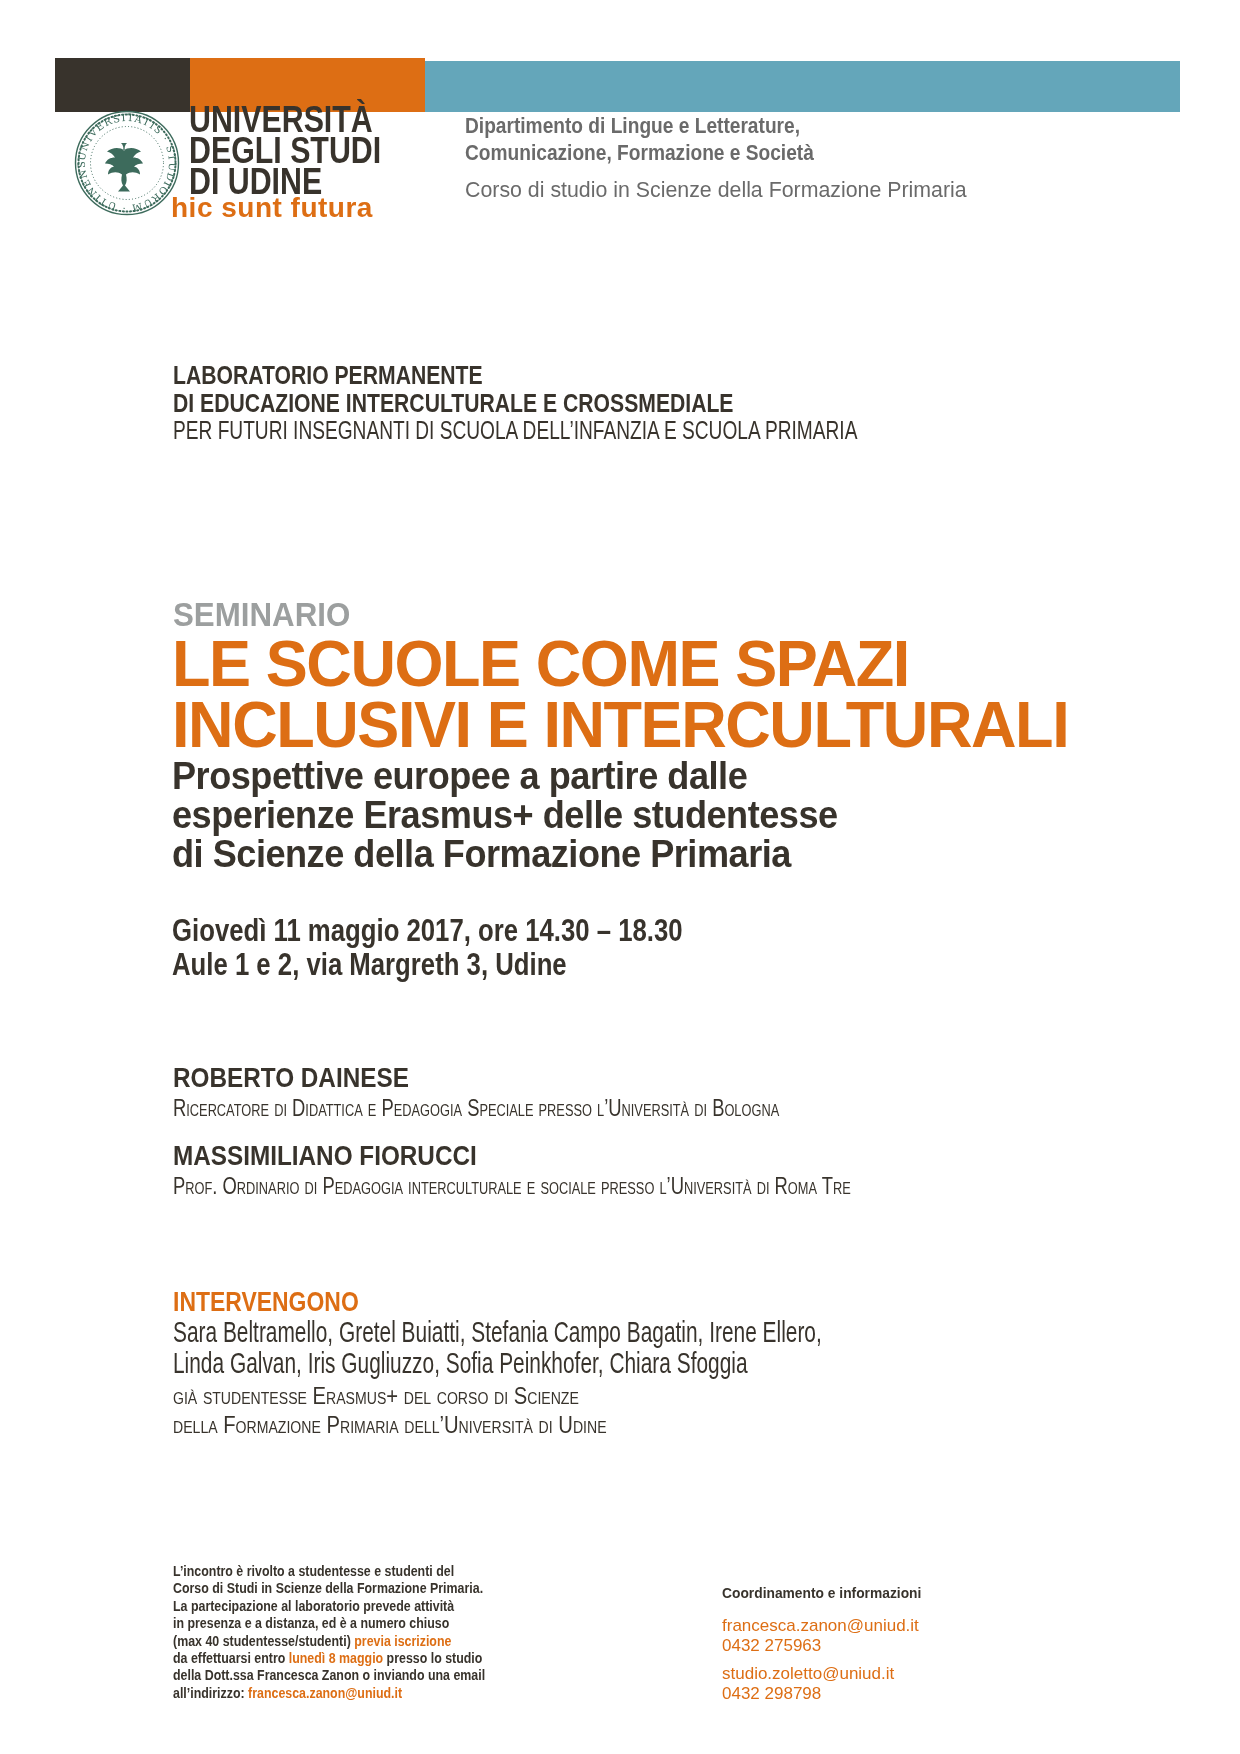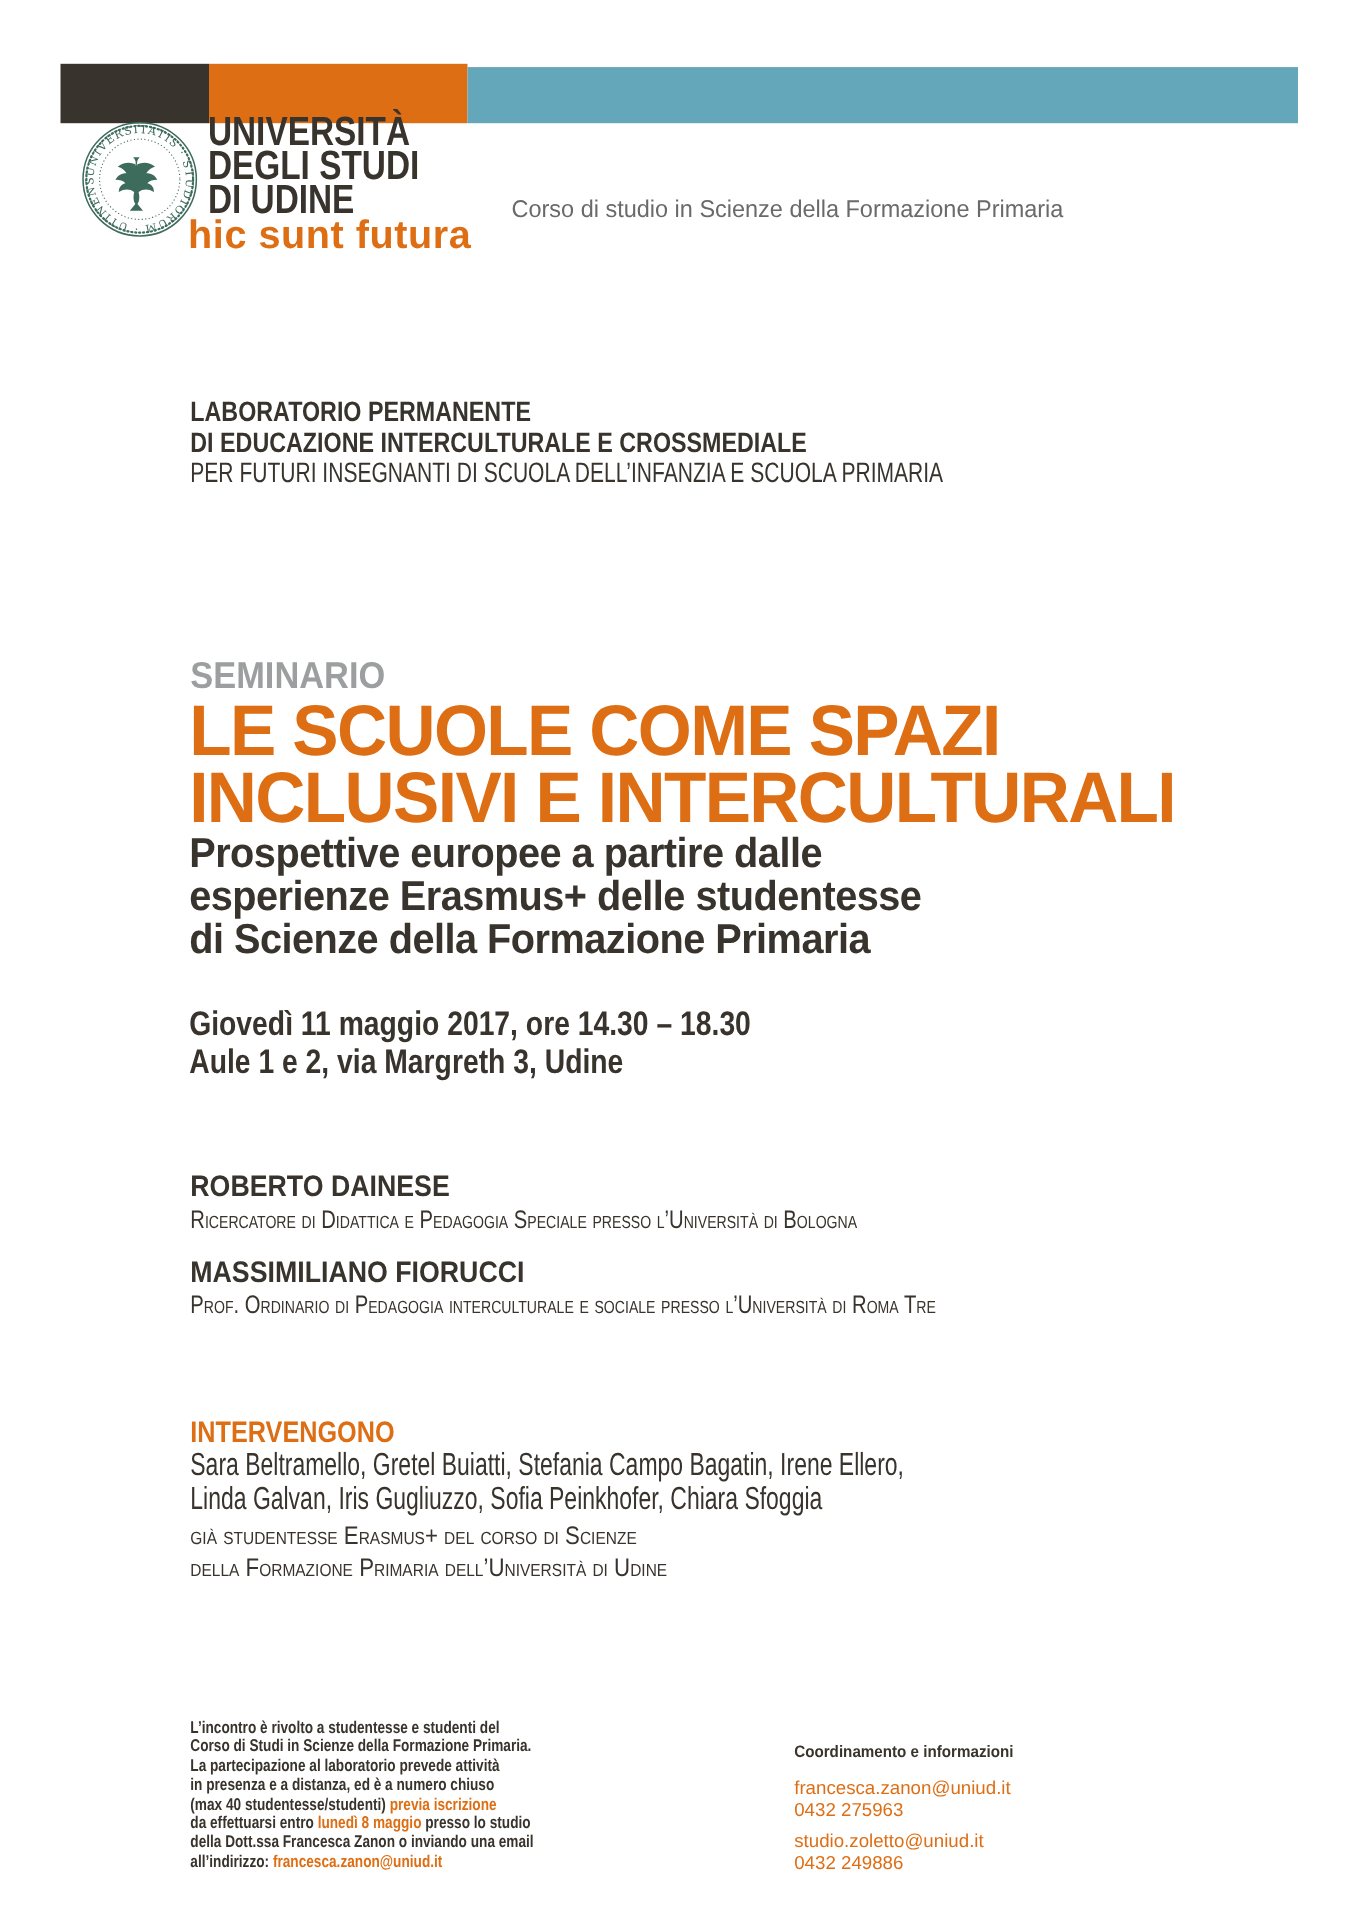--- a/index.html
+++ b/index.html
@@ -7,21 +7,21 @@
         font-family:"Liberation Sans",sans-serif;color:#38332C;}
   
   .topbar{position:absolute;left:55px;top:58px;width:1125px;height:54px;display:flex;}
   .seg-dark{width:135px;height:54px;background:#38332C;}
   .seg-orange{width:235px;height:54px;background:#DD6E14;}
   .seg-teal{flex:1;height:51px;align-self:flex-end;background:#64A6BA;}
   
   .seal{position:absolute;left:74px;top:110px;width:106px;height:106px;}
   .wordmark{position:absolute;left:189px;top:104px;font-size:37px;line-height:31px;font-weight:bold;
             color:#38332C;transform:scaleX(0.82);transform-origin:0 0;white-space:nowrap;}
-  .tagline{position:absolute;left:171px;top:192px;font-size:36px;font-weight:bold;color:#DD6E14;
+  .tagline{position:absolute;left:171px;top:192px;font-size:28px;font-weight:bold;color:#DD6E14;
            letter-spacing:0.5px;white-space:nowrap;}
   .dept{position:absolute;left:465px;top:112px;}
   .dept-bold{font-size:22px;line-height:27px;font-weight:bold;color:#6A6A6A;
              transform:scaleX(0.87);transform-origin:0 0;white-space:nowrap;}
   .dept-course{position:absolute;left:465px;top:177px;font-size:22px;color:#6A6A6A;
                transform:scaleX(0.97);transform-origin:0 0;white-space:nowrap;}
   
   .lab-bold{position:absolute;left:173px;top:362px;font-size:25.5px;line-height:27.5px;font-weight:bold;
             transform:scaleX(0.83);transform-origin:0 0;white-space:nowrap;}
   .lab-reg{position:absolute;left:173px;top:417px;font-size:25.5px;line-height:27.5px;
@@ -87,20 +87,26 @@
     </g>
   </svg>
 
   <div class="wordmark">
     <div>UNIVERSITÀ</div>
     <div>DEGLI STUDI</div>
     <div>DI UDINE</div>
   </div>
   <div class="tagline">hic sunt futura</div>
 
+  <div class="dept">
+    <div class="dept-bold">
+      <div>Dipartimento di Lingue e Letterature,</div>
+      <div>Comunicazione, Formazione e Società</div>
+    </div>
+  </div>
   <div class="dept-course">Corso di studio in Scienze della Formazione Primaria</div>
 
   <div class="lab-bold">
     <div>LABORATORIO PERMANENTE</div>
     <div>DI EDUCAZIONE INTERCULTURALE E CROSSMEDIALE</div>
   </div>
   <div class="lab-reg">PER FUTURI INSEGNANTI DI SCUOLA DELL’INFANZIA E SCUOLA PRIMARIA</div>
 
   <div class="kicker">SEMINARIO</div>
   <div class="title">
@@ -146,16 +152,16 @@
     <div>della Dott.ssa Francesca Zanon o inviando una email</div>
     <div><span>all’indirizzo: </span><span class="org">francesca.zanon@uniud.it</span></div>
   </div>
 
   <div class="contact-heading">Coordinamento e informazioni</div>
   <div class="contact-lines">
     <div>francesca.zanon@uniud.it</div>
     <div>0432 275963</div>
     <div class="contact-gap"></div>
     <div>studio.zoletto@uniud.it</div>
-    <div>0432 249886</div>
+    <div>0432 298798</div>
   </div>
 
 </div>
 
 </body></html>

